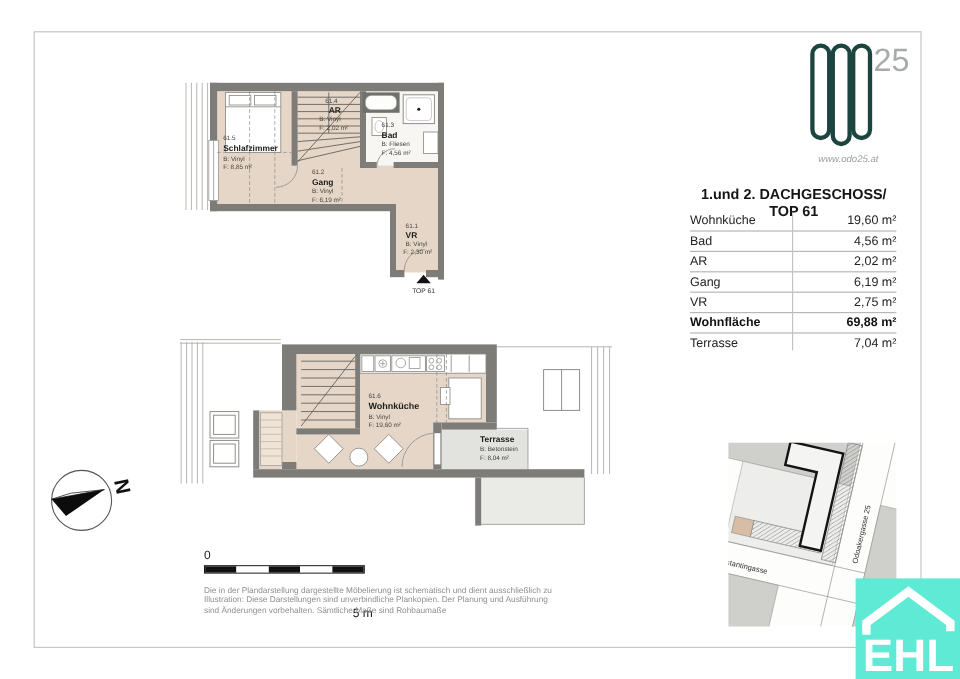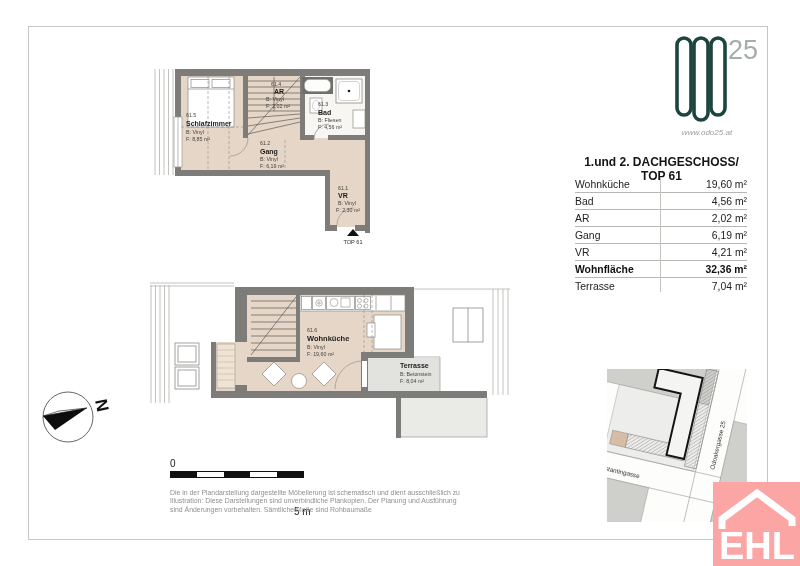--- a/index.html
+++ b/index.html
@@ -28,21 +28,21 @@
   .scalebar .lbl-end{position:absolute;left:124px;top:0;margin-top:48px;}
   .scalebar .bar{margin-top:1px;width:132px;height:5px;border:1px solid #111;display:flex;}
   .scalebar .seg{flex:1;}
   .seg.b{background:#111;}
   .seg.w{background:#fff;}
 
   
   .disclaimer{left:170px;top:489px;width:350px;font-size:6.9px;line-height:8.4px;color:#8f8f8f;}
 
   
-  .ehl{left:713px;top:482px;width:87px;height:84px;background:#fca5a5;}
+  .ehl{left:713px;top:482px;width:87px;height:84px;background:#5eead4;}
 
   svg text{font-family:"Liberation Sans",sans-serif;}
   .t5{font-size:5.3px;fill:#44443f;}
   .t7{font-size:7px;font-weight:bold;fill:#1c1c1a;}
   .t7s{font-size:7.5px;font-weight:bold;fill:#1c1c1a;}
   .tsmall{font-size:5.6px;fill:#2c2c2a;}
 </style>
 </head>
 <body>
 
@@ -73,25 +73,25 @@
   <div class="trow">
       <span>AR</span>
       <span>2,02 m²</span>
     </div>
   <div class="trow">
       <span>Gang</span>
       <span>6,19 m²</span>
     </div>
   <div class="trow">
       <span>VR</span>
-      <span>4,21 m²</span>
+      <span>2,75 m²</span>
     </div>
   <div class="trow bold">
       <span>Wohnfläche</span>
-      <span>32,36 m²</span>
+      <span>69,88 m²</span>
     </div>
   <div class="trow noline">
       <span>Terrasse</span>
       <span>7,04 m²</span>
     </div>
 </div>
 
 <svg class="abs" style="left:148px;top:55px" width="246" height="212" viewBox="0 0 246 212">
 
   <g stroke="#b2b2af" stroke-width="0.8">

